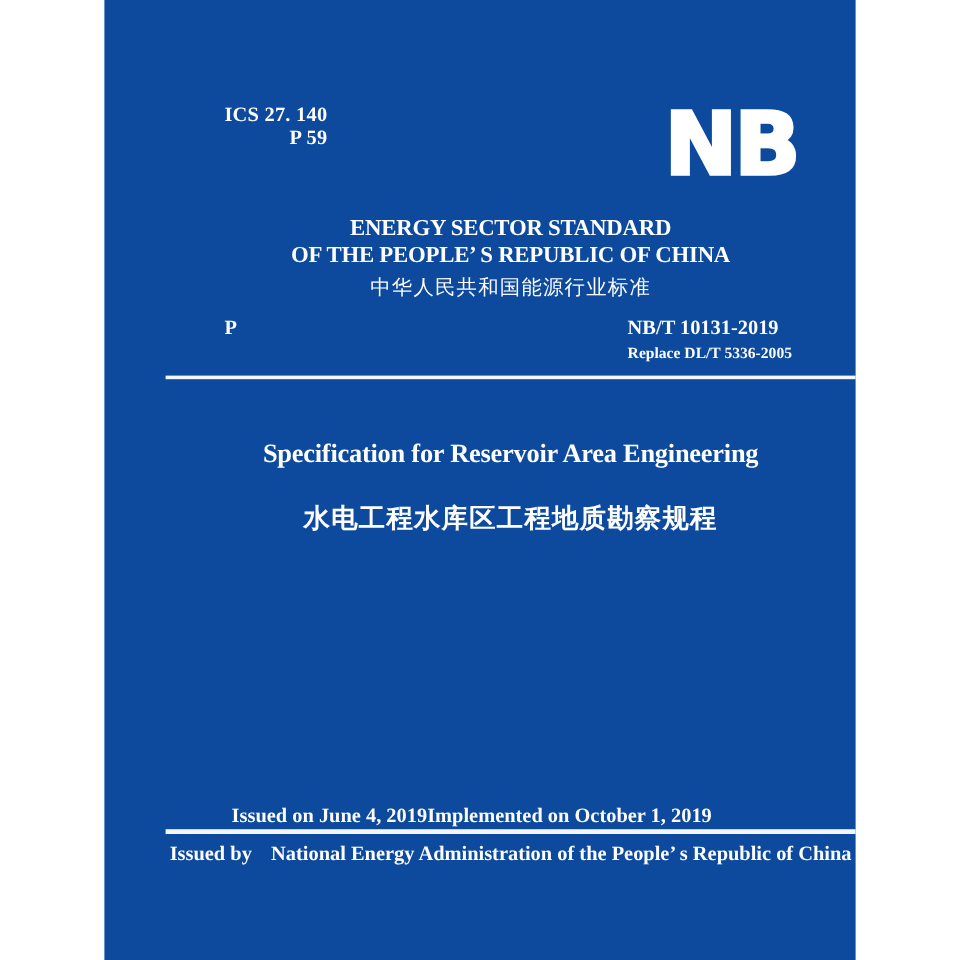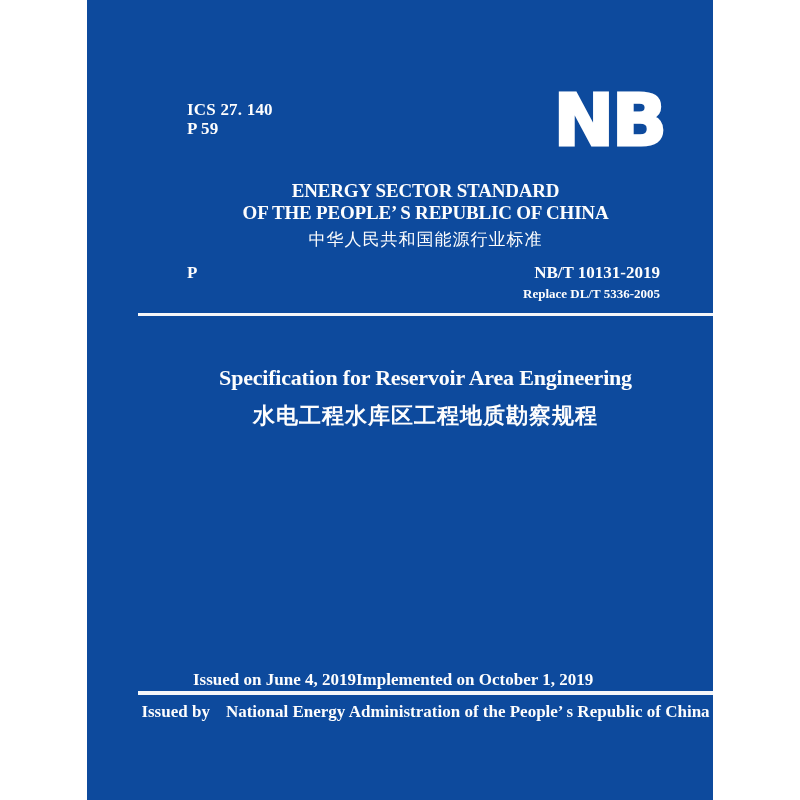--- a/index.html
+++ b/index.html
@@ -1,49 +1,49 @@
 <!DOCTYPE html>
 <html><head>
 <meta charset="utf-8">
 <style>
   html,body{margin:0;padding:0;background:#ffffff;}
   .canvas{position:relative;width:800px;height:800px;background:#ffffff;overflow:hidden;
           font-family:"Liberation Serif","DejaVu Serif",serif;}
   .cover{position:absolute;left:87px;top:0;width:626px;height:800px;background:#0d4a9d;color:#fdfdfd;}
 
   
-  .ics-block{position:absolute;left:100px;top:100px;font-size:17px;font-weight:bold;line-height:19px;letter-spacing:.2px;}
+  .ics-block{position:absolute;left:100px;top:86px;font-size:17px;font-weight:bold;line-height:19px;letter-spacing:.2px;text-align:right;}
 
   
   .nb-logo{position:absolute;top:85px;right:48px;font-family:"DejaVu Sans","Liberation Sans",sans-serif;
            font-weight:bold;font-size:72px;line-height:70px;letter-spacing:-2px;color:#ffffff;
            -webkit-text-stroke:3px #ffffff;}
 
   
   .centerbox{position:absolute;left:51px;right:0;text-align:center;}
   .org-block{top:180px;}
   .org-en{font-size:19px;font-weight:bold;line-height:22px;letter-spacing:-.2px;}
   .org-cn{font-size:17px;font-weight:normal;line-height:26px;margin-top:3px;letter-spacing:1px;}
 
   
   .num-row{position:absolute;left:100px;right:53px;top:263px;display:flex;justify-content:space-between;align-items:flex-start;}
   .doc-letter{font-size:17px;font-weight:bold;line-height:20px;}
-  .num-right{text-align:right;}
+  .num-right{}
   .std-num{font-size:17px;font-weight:bold;line-height:20px;}
   .replaces{font-size:13px;font-weight:bold;line-height:15px;margin-top:3px;}
 
   
   .rule{position:absolute;left:51px;right:0;background:#f4f6f9;}
   .rule1{top:313px;height:3px;}
   .rule2{top:691px;height:4px;}
 
   
   .title-block{top:363px;}
   .title-en{font-size:22px;font-weight:bold;line-height:30px;letter-spacing:-.2px;}
-  .title-cn{font-size:22px;font-weight:bold;line-height:36px;margin-top:5px;letter-spacing:1px;}
+  .title-cn{font-size:22px;font-weight:bold;line-height:36px;margin-top:21px;letter-spacing:1px;}
 
   
   .dates-row{position:absolute;left:106px;right:56px;top:670px;display:flex;justify-content:flex-start;
              font-size:17px;font-weight:bold;line-height:19px;}
 
   
   .issuer-row{top:702px;font-size:17px;font-weight:bold;line-height:20px;}
   .issuer-row .gap{display:inline-block;width:16px;}
 </style>
 </head>

